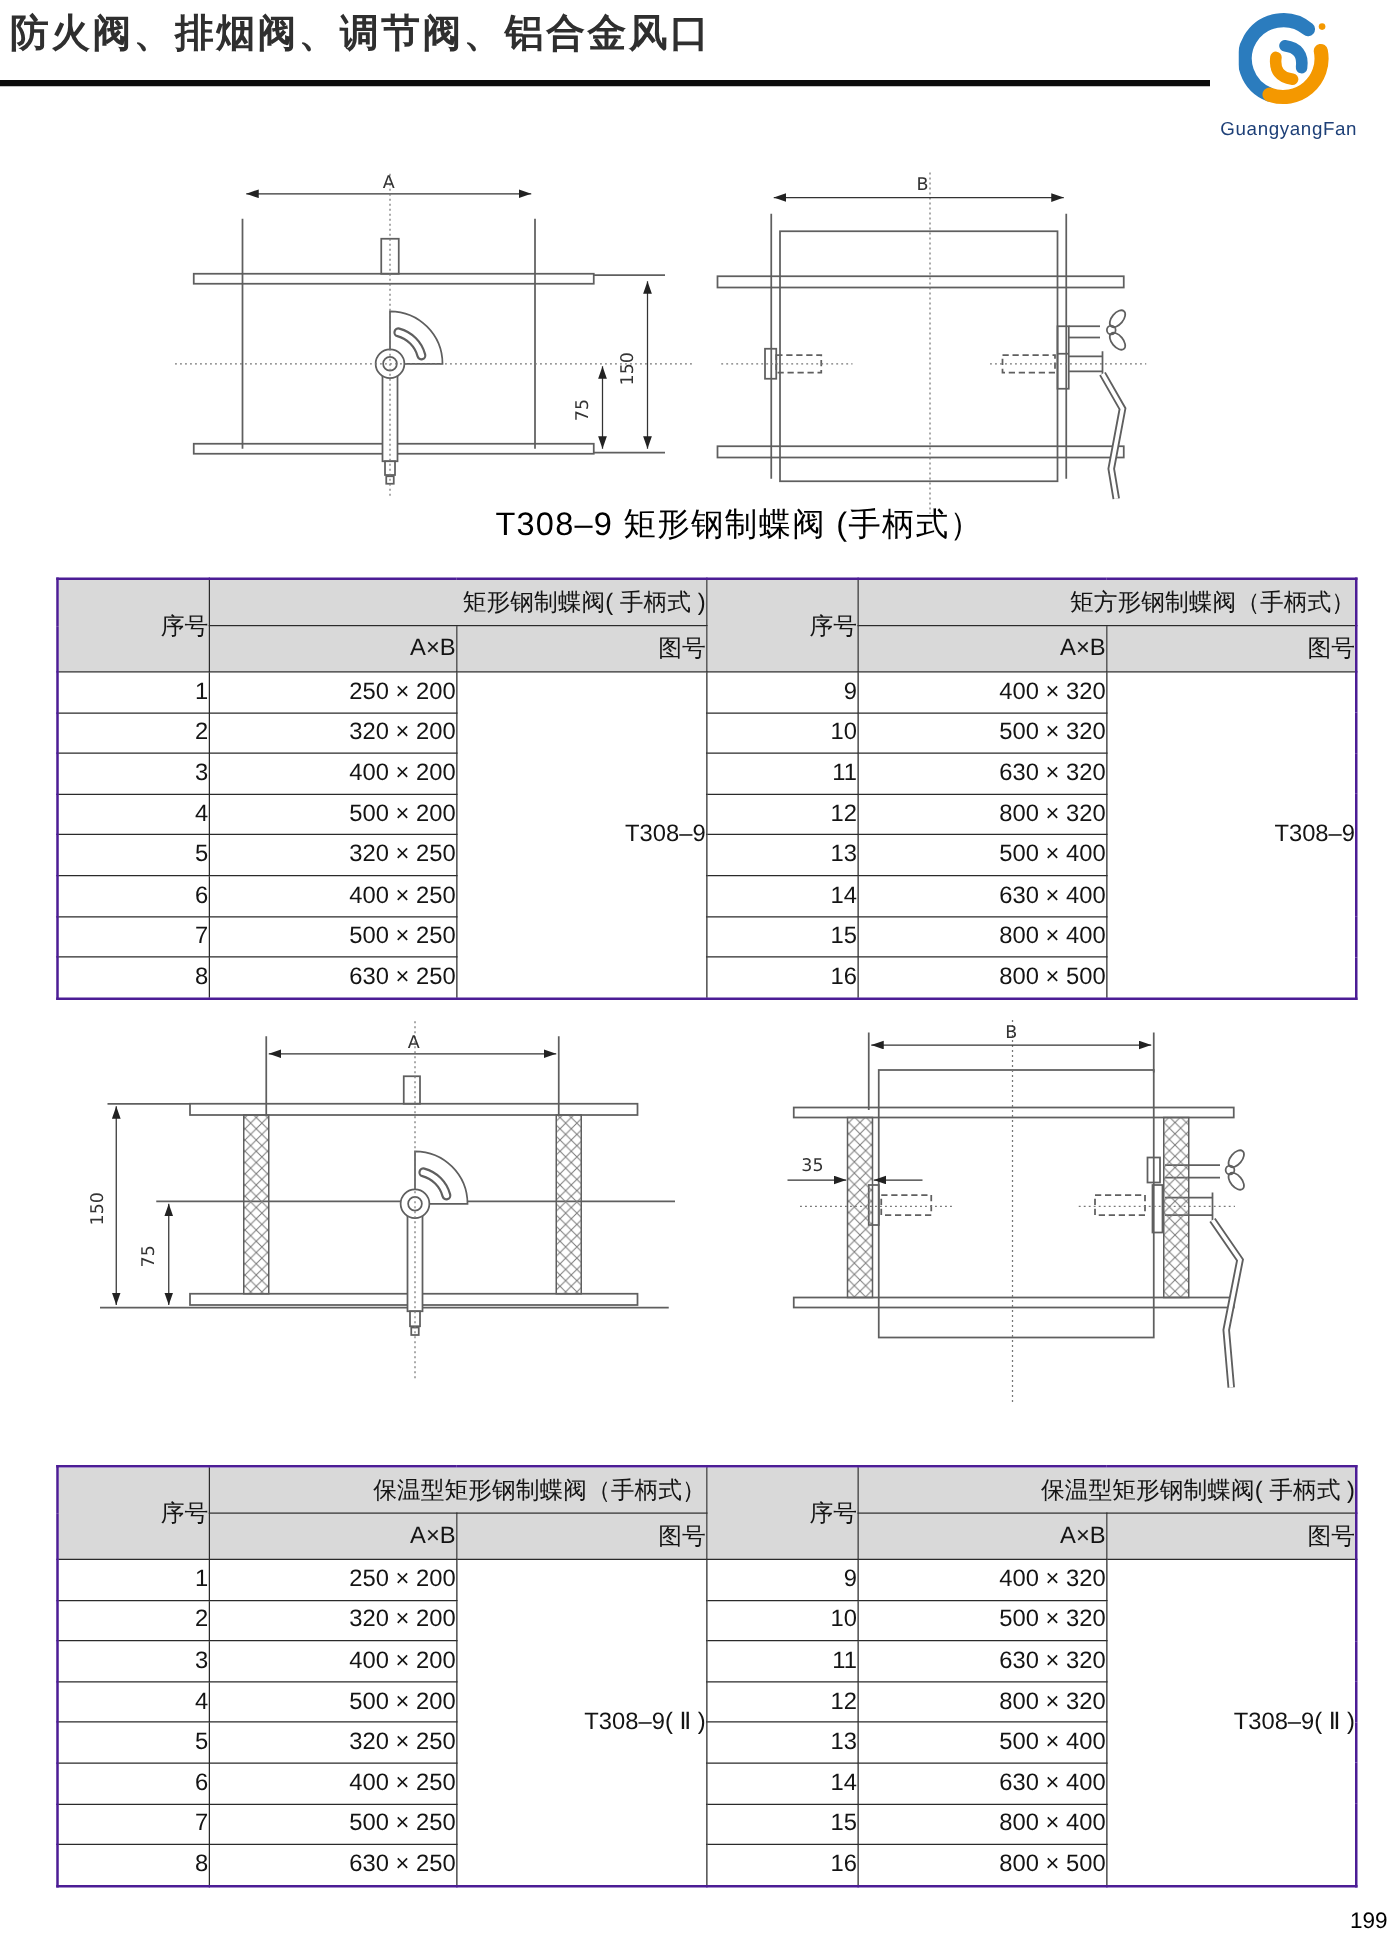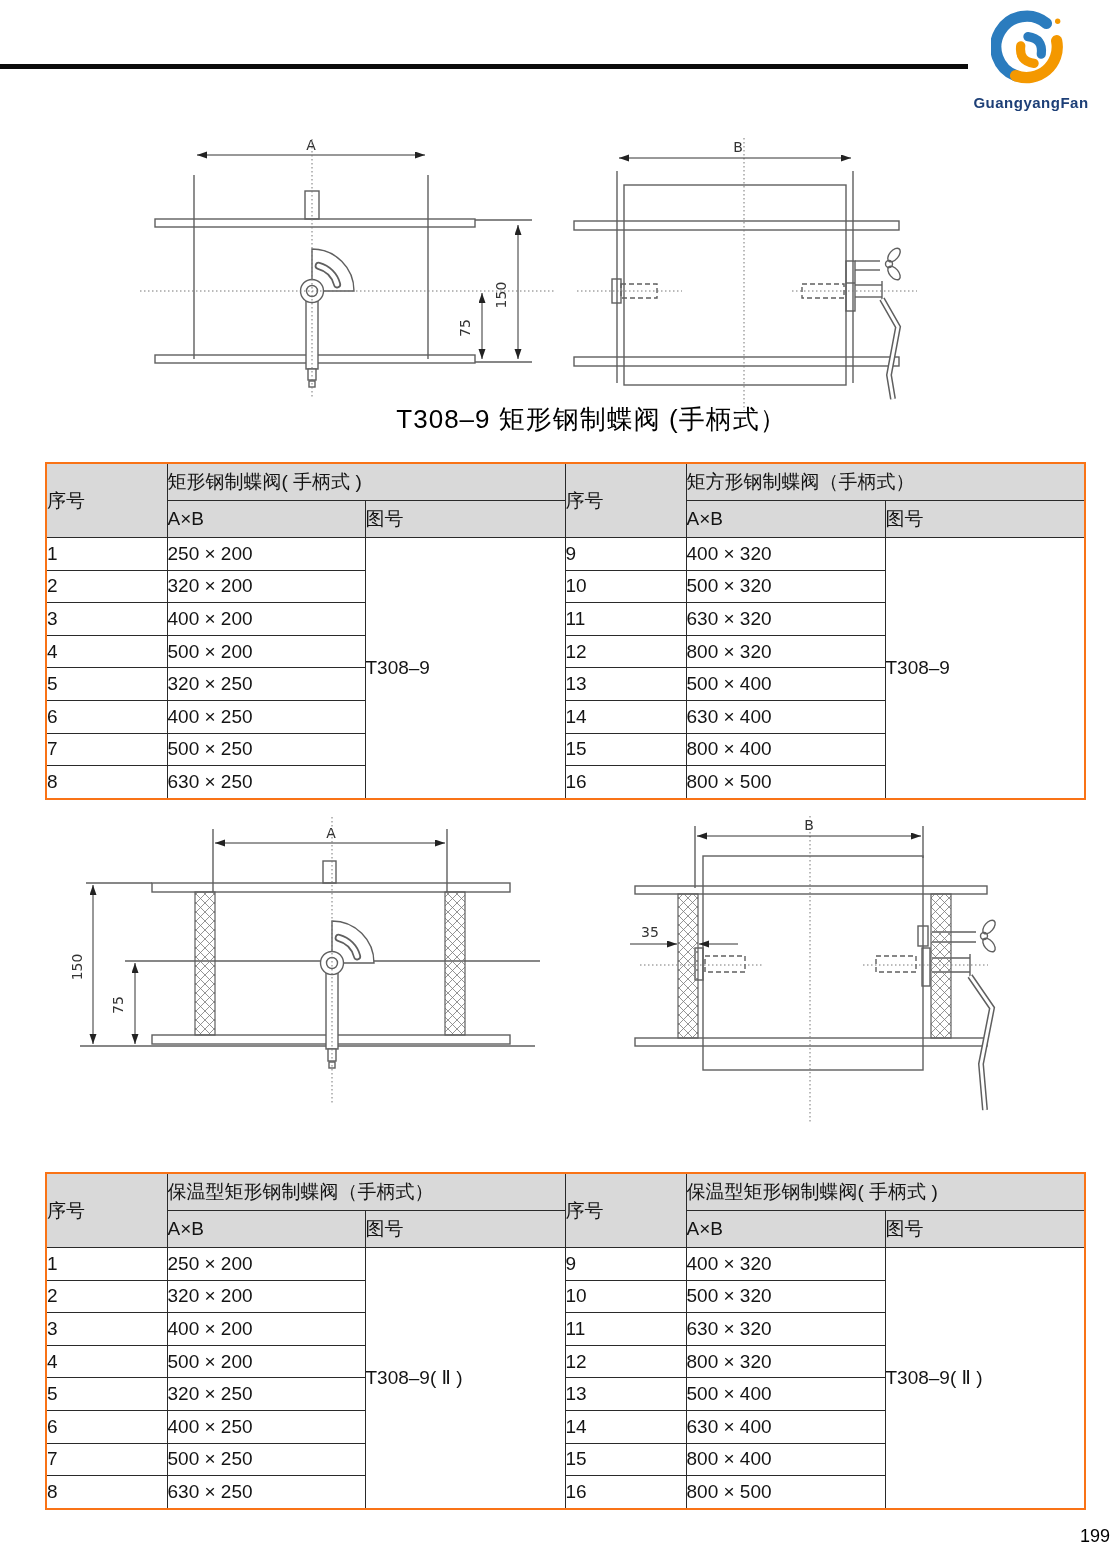--- a/index.html
+++ b/index.html
@@ -5,50 +5,51 @@
   html,body{margin:0;padding:0;background:#fff;}
   .page{position:relative;width:1119px;height:1564px;background:#ffffff;overflow:hidden;
         font-family:"Liberation Sans","DejaVu Sans",sans-serif;color:#222;}
 
   
   .page-title{position:absolute;left:8px;top:6px;font-size:31px;font-weight:bold;
               letter-spacing:2px;color:#2f2f2f;white-space:nowrap;}
   .title-rule{position:absolute;left:0;top:64px;width:968px;height:5px;background:#0b0b0b;}
   .iso-line{position:absolute;left:8px;top:76px;font-size:21px;color:#333;letter-spacing:1px;}
   .logo{position:absolute;left:972px;top:10px;width:118px;text-align:center;}
-  .logo-text{margin-top:0px;font-size:15px;font-weight:bold;color:#1d3f77;letter-spacing:.5px;}
+  .logo-text{margin-top:0px;font-size:15px;font-weight:normal;color:#1d3f77;letter-spacing:.5px;}
 
   
   .drawing{position:absolute;}
   svg text.dim{font-family:"DejaVu Sans",sans-serif;font-size:14px;fill:#333;}
 
   
   .caption{position:absolute;left:0;width:1119px;text-align:center;font-size:26px;color:#000000;
            letter-spacing:1px;margin-left:32px;}
   .caption1{top:402px;}
   .caption2{top:1120px;}
 
   
   .spec-table{position:absolute;left:45px;border-collapse:collapse;table-layout:fixed;
-              width:1039px;font-size:19px;color:#141414;text-align:left;
-              border:2px solid #f97316;}
+              width:1039px;font-size:19px;color:#141414;text-align:right;
+              border:2px solid #4c1d95;}
   .spec-table td,.spec-table th{border:1px solid #2a2a2a;font-weight:normal;padding:0;
               overflow:hidden;white-space:nowrap;}
   .spec-table th{background:#d9d9d9;height:36px;}
   .spec-table td{height:31.6px;background:#fff;}
   .t1{top:462px;} .t2{top:1172px;}
 
   .page-number{position:absolute;left:1040px;top:1526px;width:70px;text-align:right;
                font-size:18px;color:#000000;}
 </style>
 </head>
 <body>
 
 <div class="page">
 
+  <div class="page-title">防火阀、排烟阀、调节阀、铝合金风口</div>
   <div class="title-rule"></div>
 
   <div class="logo">
     <svg width="80" height="80" viewBox="0 0 78 78">
       <path d="M54,13 A30,30 0 1 0 24,64" fill="none" stroke="#2B7CBE" stroke-width="11" stroke-linecap="round"></path>
       <path d="M24,64 A30,30 0 0 0 64,30" fill="none" stroke="#F49800" stroke-width="11" stroke-linecap="round"></path>
       <path d="M36,26 q15,2 13,17" fill="none" stroke="#2B7CBE" stroke-width="9" stroke-linecap="round"></path>
       <path d="M42,52 q-15,-2 -13,-17" fill="none" stroke="#F49800" stroke-width="9" stroke-linecap="round"></path>
       <circle cx="65" cy="11" r="2.6" fill="#F49800"></circle>
     </svg>

